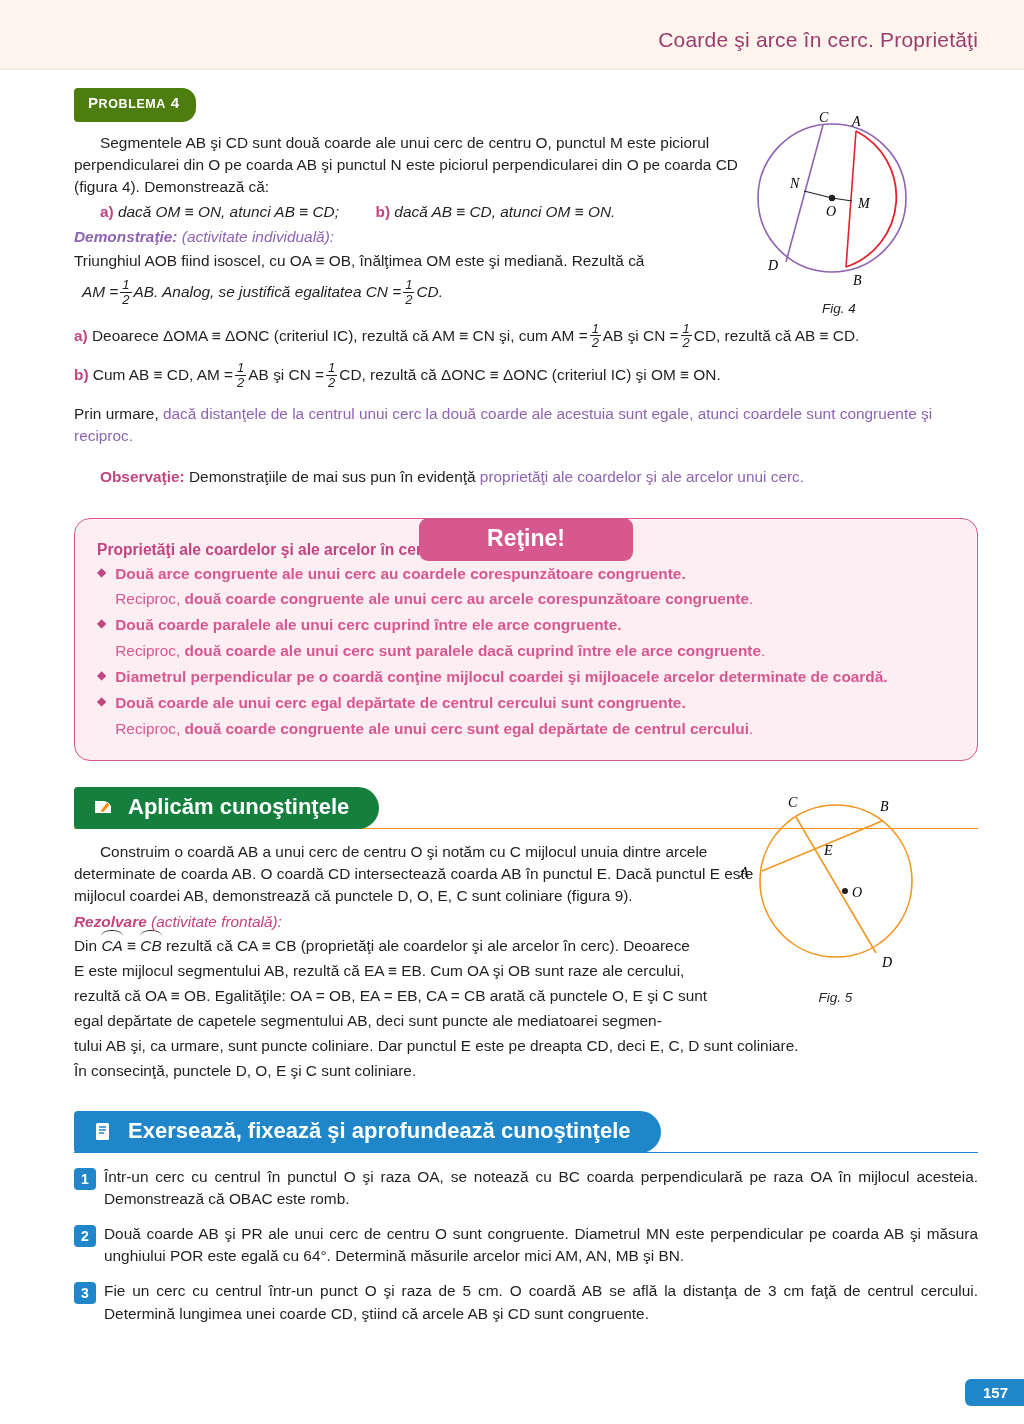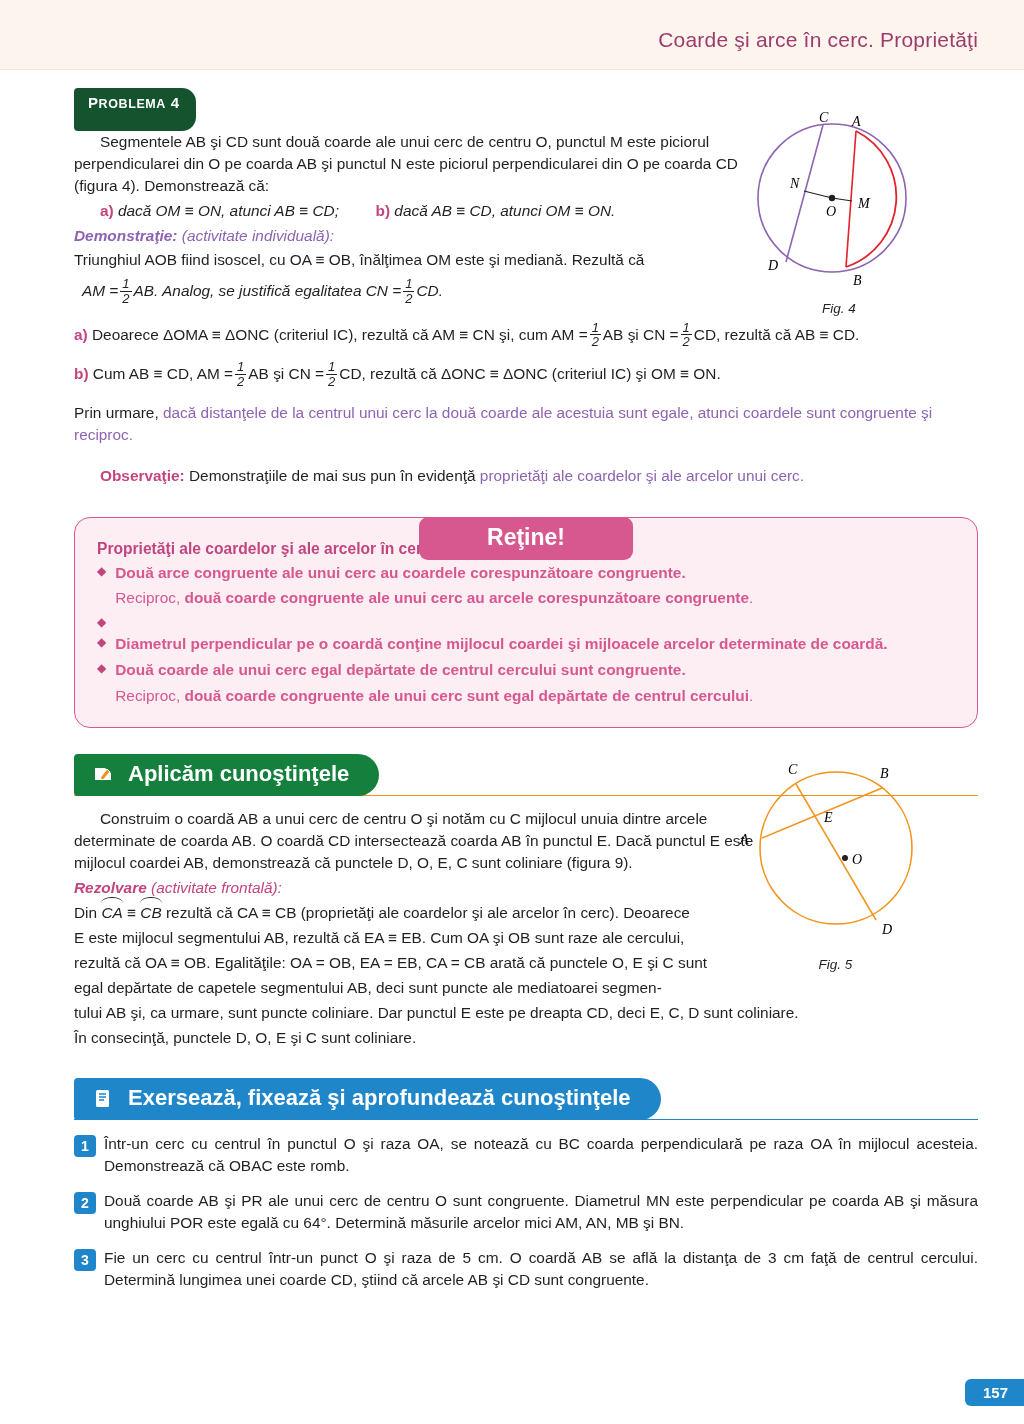--- a/index.html
+++ b/index.html
@@ -29,27 +29,28 @@
     letter-spacing:.2px;
   }
   .content {
     position:absolute; top:70px; left:0; right:0; bottom:0;
     background:#ffffff;
     padding:18px 46px 0 74px;
   }
   
   .prob-badge {
     display:inline-block;
-    background:#14532d;
+    background:#4d7c0f;
     color:#ffffff;
     font-size:15px;
     font-weight:700;
     letter-spacing:.6px;
-    padding:6px 16px 20px 14px;
+    padding:6px 16px 11px 14px;
     border-radius:4px 14px 14px 4px;
+    margin-bottom:10px;
   }
   .prob-badge .small { font-size:12.5px; }
   p { margin:0 0 3px 0; line-height:1.42; font-size:15.4px; }
   .indent { text-indent:26px; }
   .it { font-style:italic; }
   .b { font-weight:700; }
   .purple { color:#8e63b2; }
   .magenta { color:#c2457f; }
   
   .frac { display:inline-block; vertical-align:-0.45em; text-align:center; font-style:italic; margin:0 2px; }
@@ -207,20 +208,24 @@
         <div class="bullet-row">
           <span class="bullet-dot">◆</span>
           <div>
             <p class="b">Două arce congruente ale unui cerc au coardele corespunzătoare congruente.</p>
             <p class="recip"><span>Reciproc, </span><span class="b">două coarde congruente ale unui cerc au arcele corespunzătoare congruente</span><span>.</span></p>
           </div>
         </div>
 
         <div class="bullet-row">
           <span class="bullet-dot">◆</span>
+          <div>
+            <p class="b">Două coarde paralele ale unui cerc cuprind între ele arce congruente.</p>
+            <p class="recip"><span>Reciproc, </span><span class="b">două coarde ale unui cerc sunt paralele dacă cuprind între ele arce congruente</span><span>.</span></p>
+          </div>
         </div>
 
         <div class="bullet-row">
           <span class="bullet-dot">◆</span>
           <div>
             <p class="b">Diametrul perpendicular pe o coardă conţine mijlocul coardei şi mijloacele arcelor determinate de coardă.</p>
           </div>
         </div>
 
         <div class="bullet-row">

